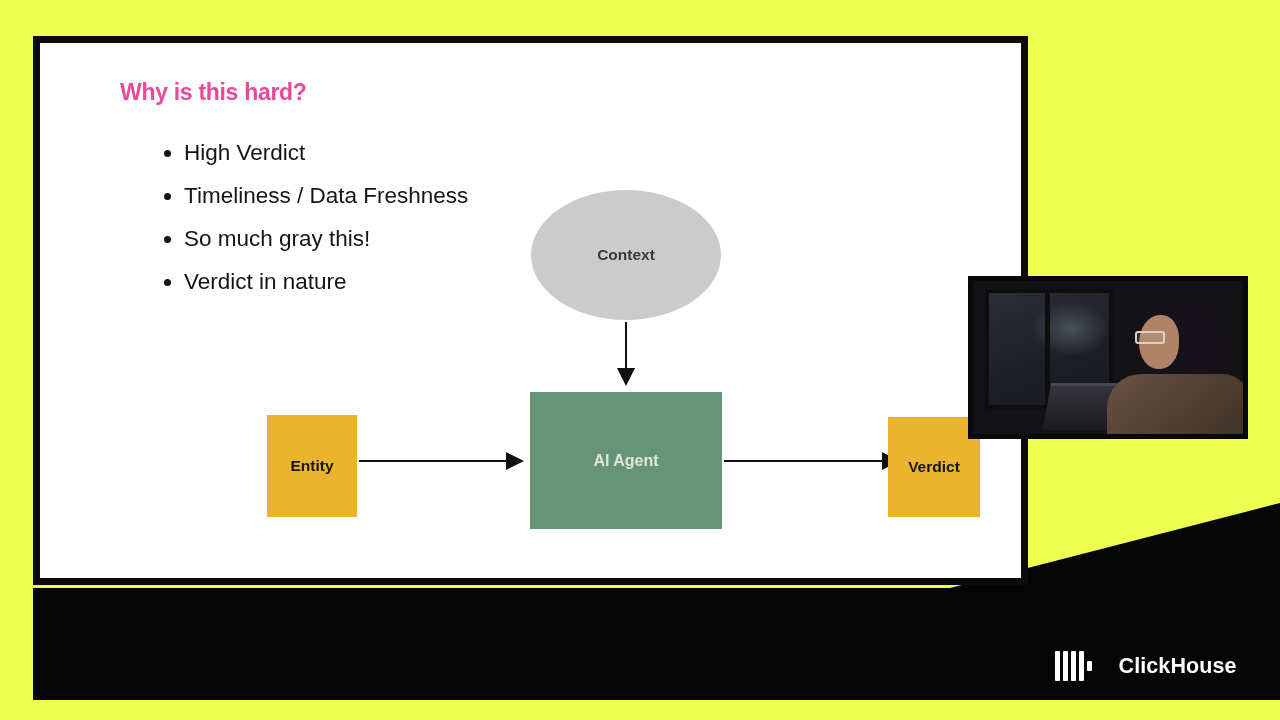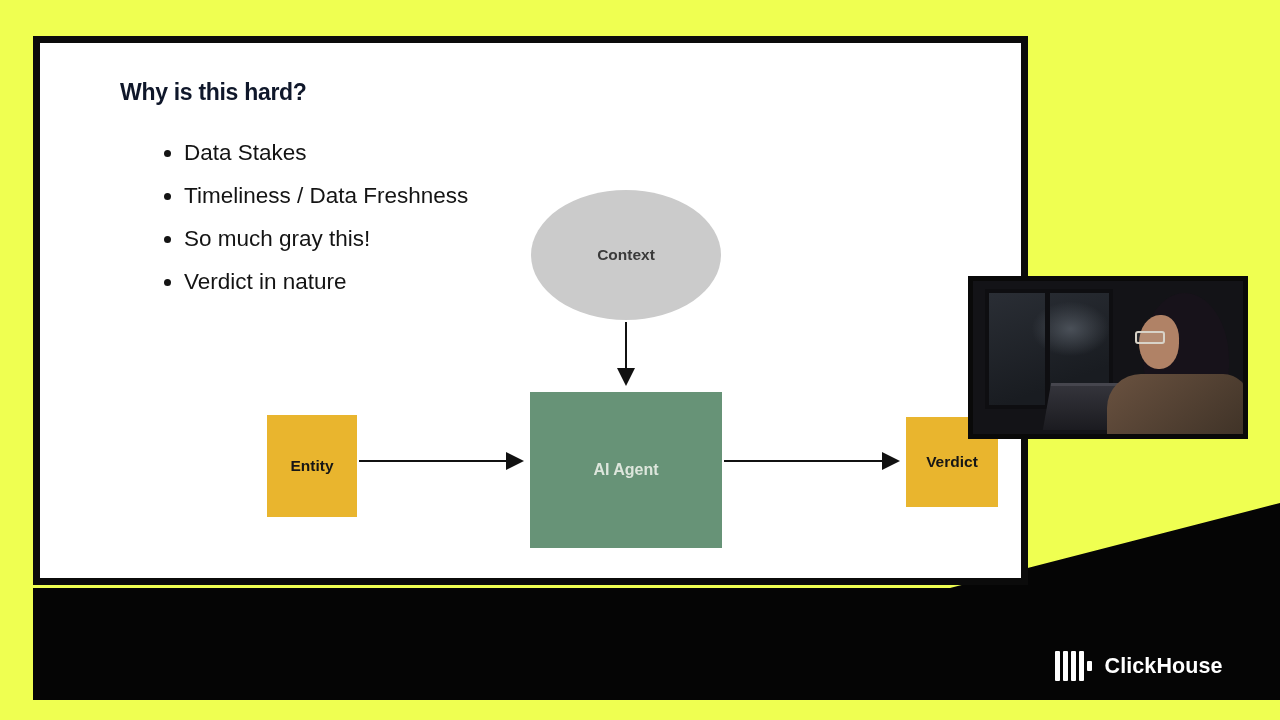--- a/index.html
+++ b/index.html
@@ -18,46 +18,46 @@
   }
 
   
   .slide {
     position:absolute; left:33px; top:36px; width:995px; height:549px;
     box-sizing:border-box; background:#ffffff;
     border:7px solid #0b0b0b; z-index:2;
   }
   .slide-title {
     position:absolute; left:80px; top:36px;
-    font-size:23px; font-weight:bold; color:#0f172a; letter-spacing:-0.3px;
+    font-size:23px; font-weight:bold; color:#ec4899; letter-spacing:-0.3px;
   }
   .bullet-list {
     position:absolute; left:118px; top:98px; margin:0; padding:0 0 0 26px;
     font-size:22.5px; color:#141414; list-style:disc;
   }
   .bullet-list li { margin-bottom:19px; line-height:24px; }
 
   
   .node { position:absolute; display:flex; align-items:center; justify-content:center;
           font-weight:bold; box-sizing:border-box; }
   .node-context {
     left:491px; top:147px; width:190px; height:130px;
     background:#CBCBCB; border-radius:50%;
     font-size:15.5px; color:#3a3a3a;text-align:center;
   }
   .node-agent {
-    left:490px; top:349px; width:192px; height:156px;
+    left:490px; top:349px; width:192px; height:137px;
     background:#679377; font-size:16px; color:#DDE6DC;
   }
   .node-entity {
     left:227px; top:372px; width:90px; height:102px;
     background:#E9B52E; font-size:15.5px; color:#161616;
   }
   .node-verdict {
-    left:866px; top:374px; width:92px; height:90px;
+    left:848px; top:374px; width:92px; height:100px;
     background:#E9B52E; font-size:15.5px; color:#161616;
   }
   .arrows { position:absolute; left:0; top:0; width:981px; height:535px; }
 
   
   .webcam {
     position:absolute; left:968px; top:276px; width:280px; height:163px;
     box-sizing:border-box; border:5px solid #090909;
     background:#131317; z-index:3; overflow:hidden;
   }
@@ -96,38 +96,38 @@
   }
   .cam-jacket {
     position:absolute; right:-6px; bottom:-6px; width:142px; height:66px;
     background:linear-gradient(140deg, #6a5240, #3d3126);
     border-radius:34px 26px 0 0;
   }
 
   
   .brand {
     position:absolute; left:1055px; top:650px; z-index:4;
-    display:flex; align-items:center; gap:13px; color:#ffffff;
+    display:flex; align-items:center; gap:27px; color:#ffffff;
   }
   .logo-bars { display:flex; align-items:center; gap:3.5px; height:32px; }
   .logo-bars .bar { width:4.5px; height:30px; background:#ffffff; border-radius:1px; }
   .logo-bars .bar.short { height:10px; }
   .brand-text { font-size:21.5px; font-weight:600; letter-spacing:0.1px; }
 </style>
 </head>
 <body>
 
 <div class="black-backdrop"></div>
 
 <div class="slide">
 
   <div class="slide-title">Why is this hard?</div>
 
   <ul class="bullet-list">
-    <li>Data Stakes</li>
+    <li>High Verdict</li>
     <li>Timeliness / Data Freshness</li>
     <li>So much gray this!</li>
     <li>Verdict in nature</li>
   </ul>
 
   <svg class="arrows" viewBox="0 0 981 535">
     <defs>
       <marker id="ah" markerWidth="9" markerHeight="9" refX="8" refY="4.5" orient="auto">
         <path d="M0,0 L9,4.5 L0,9 z" fill="#111"></path>
       </marker>

